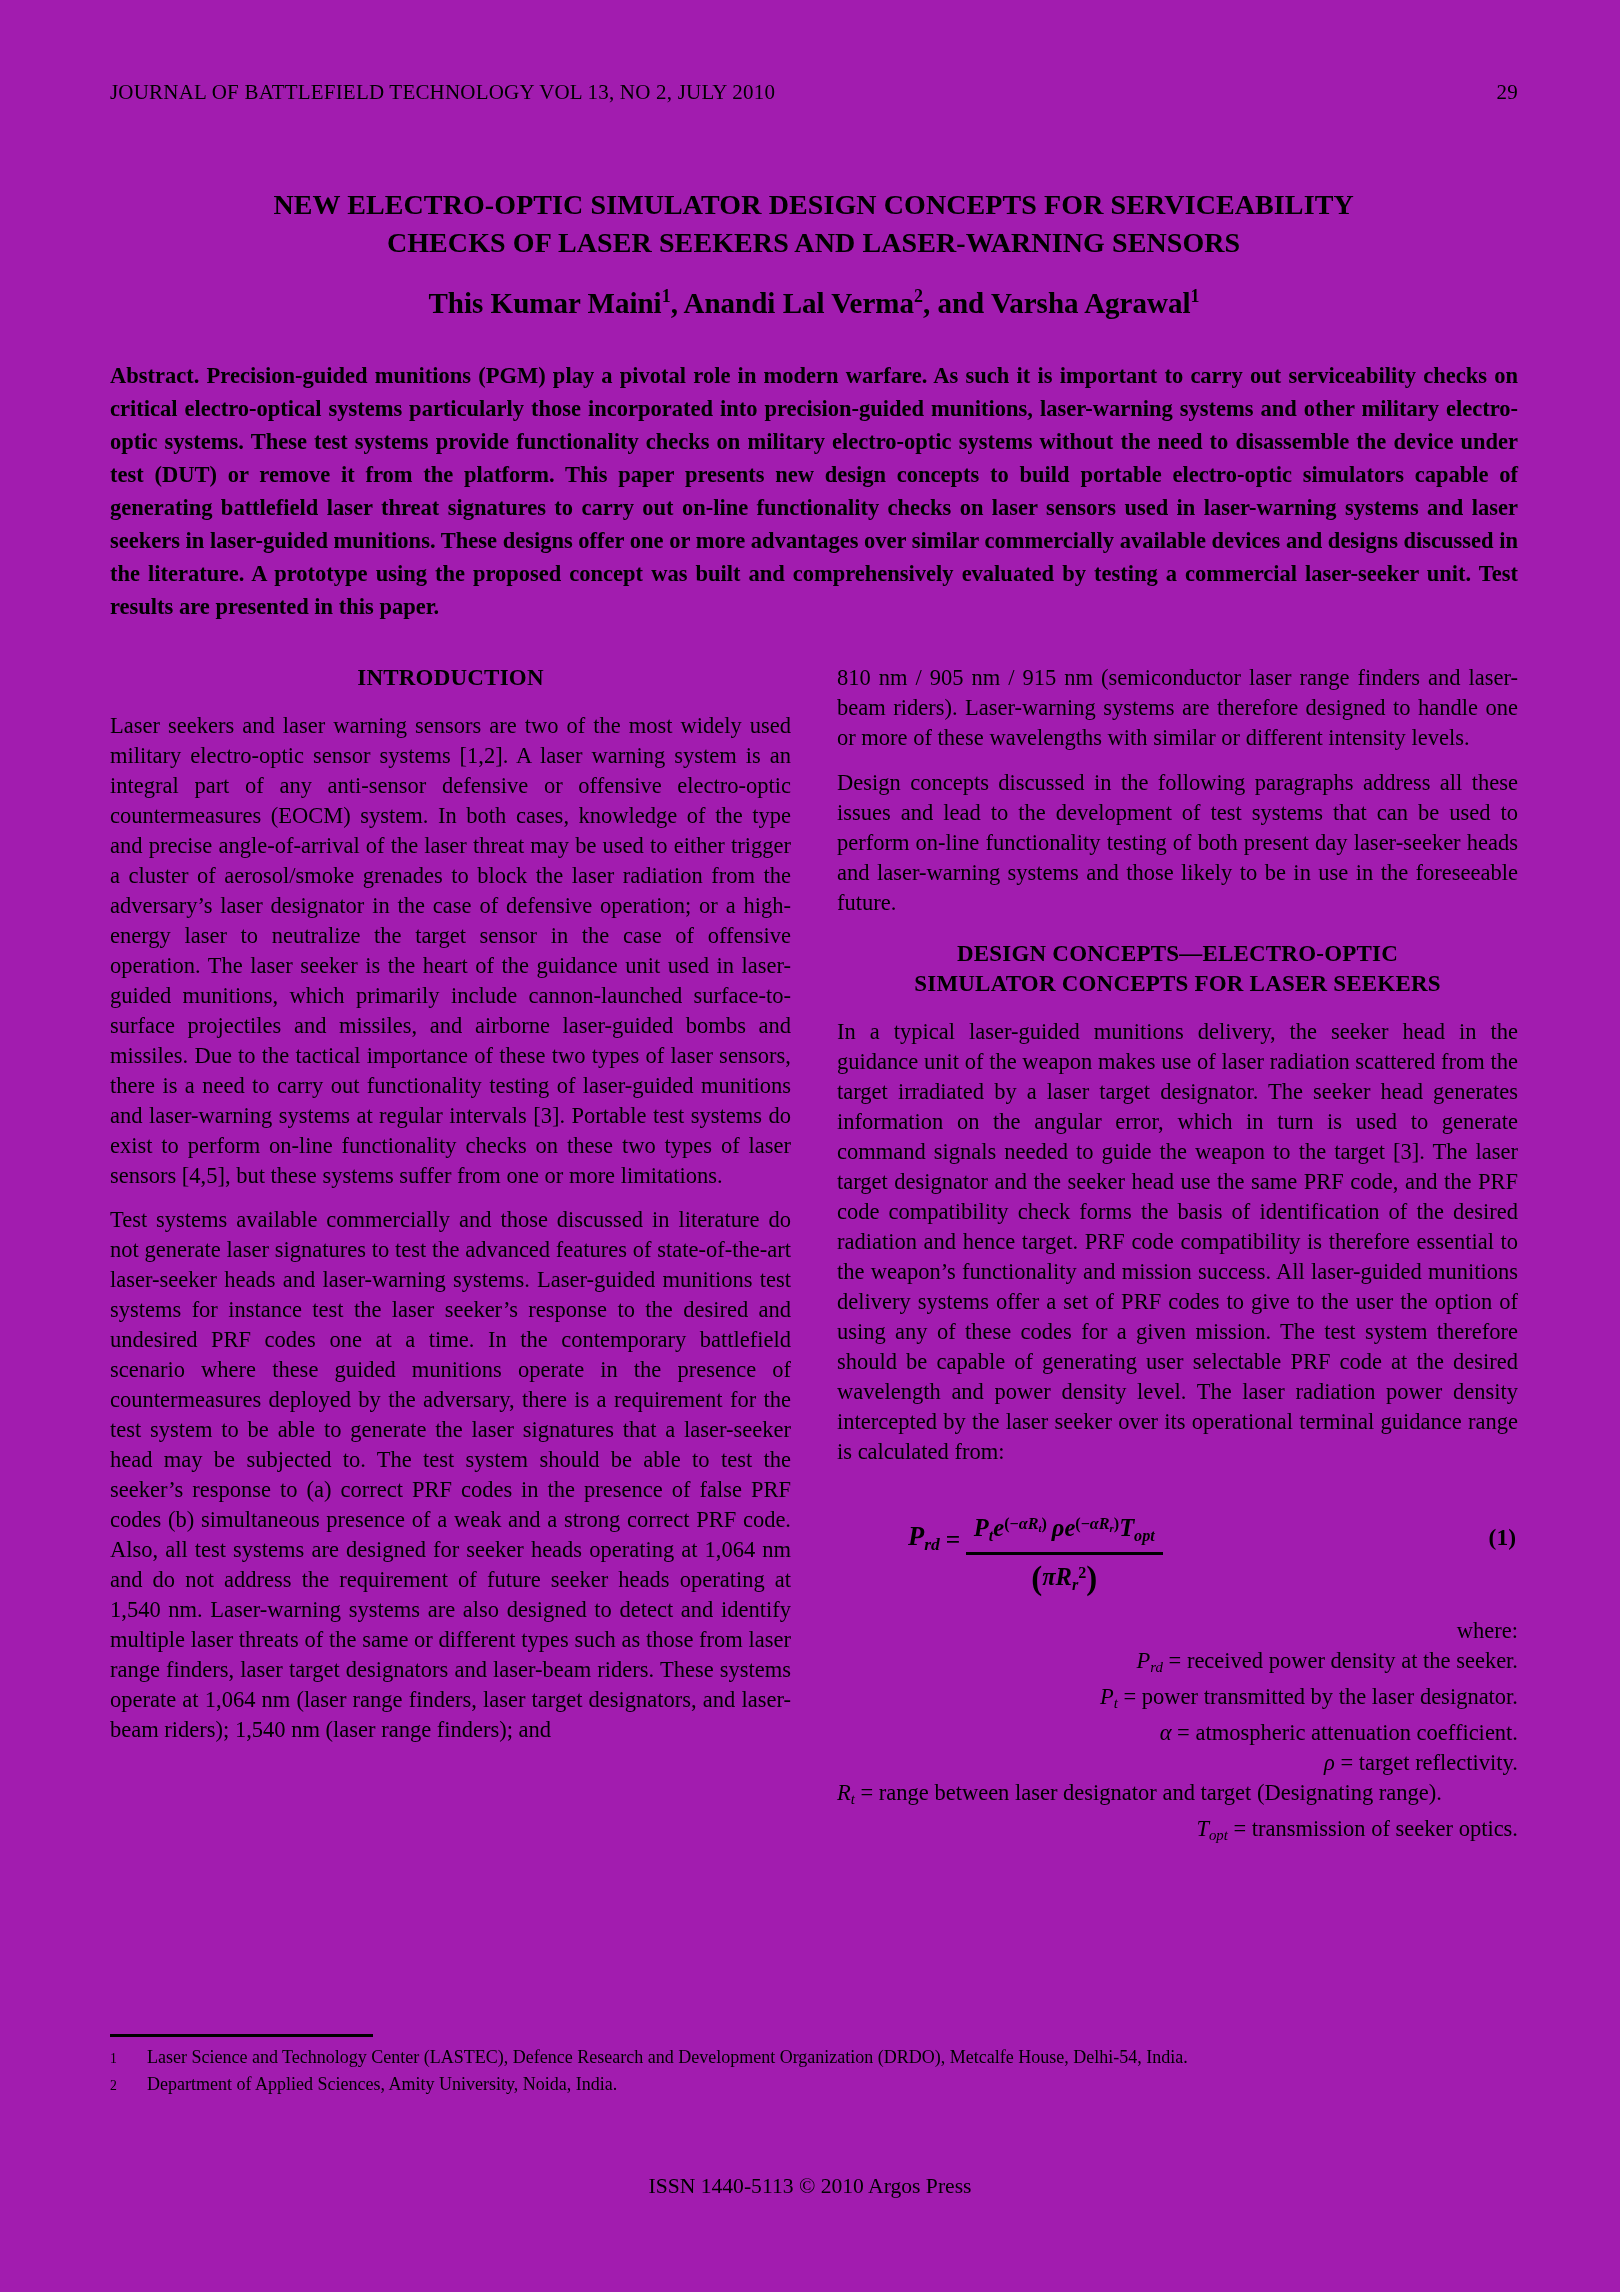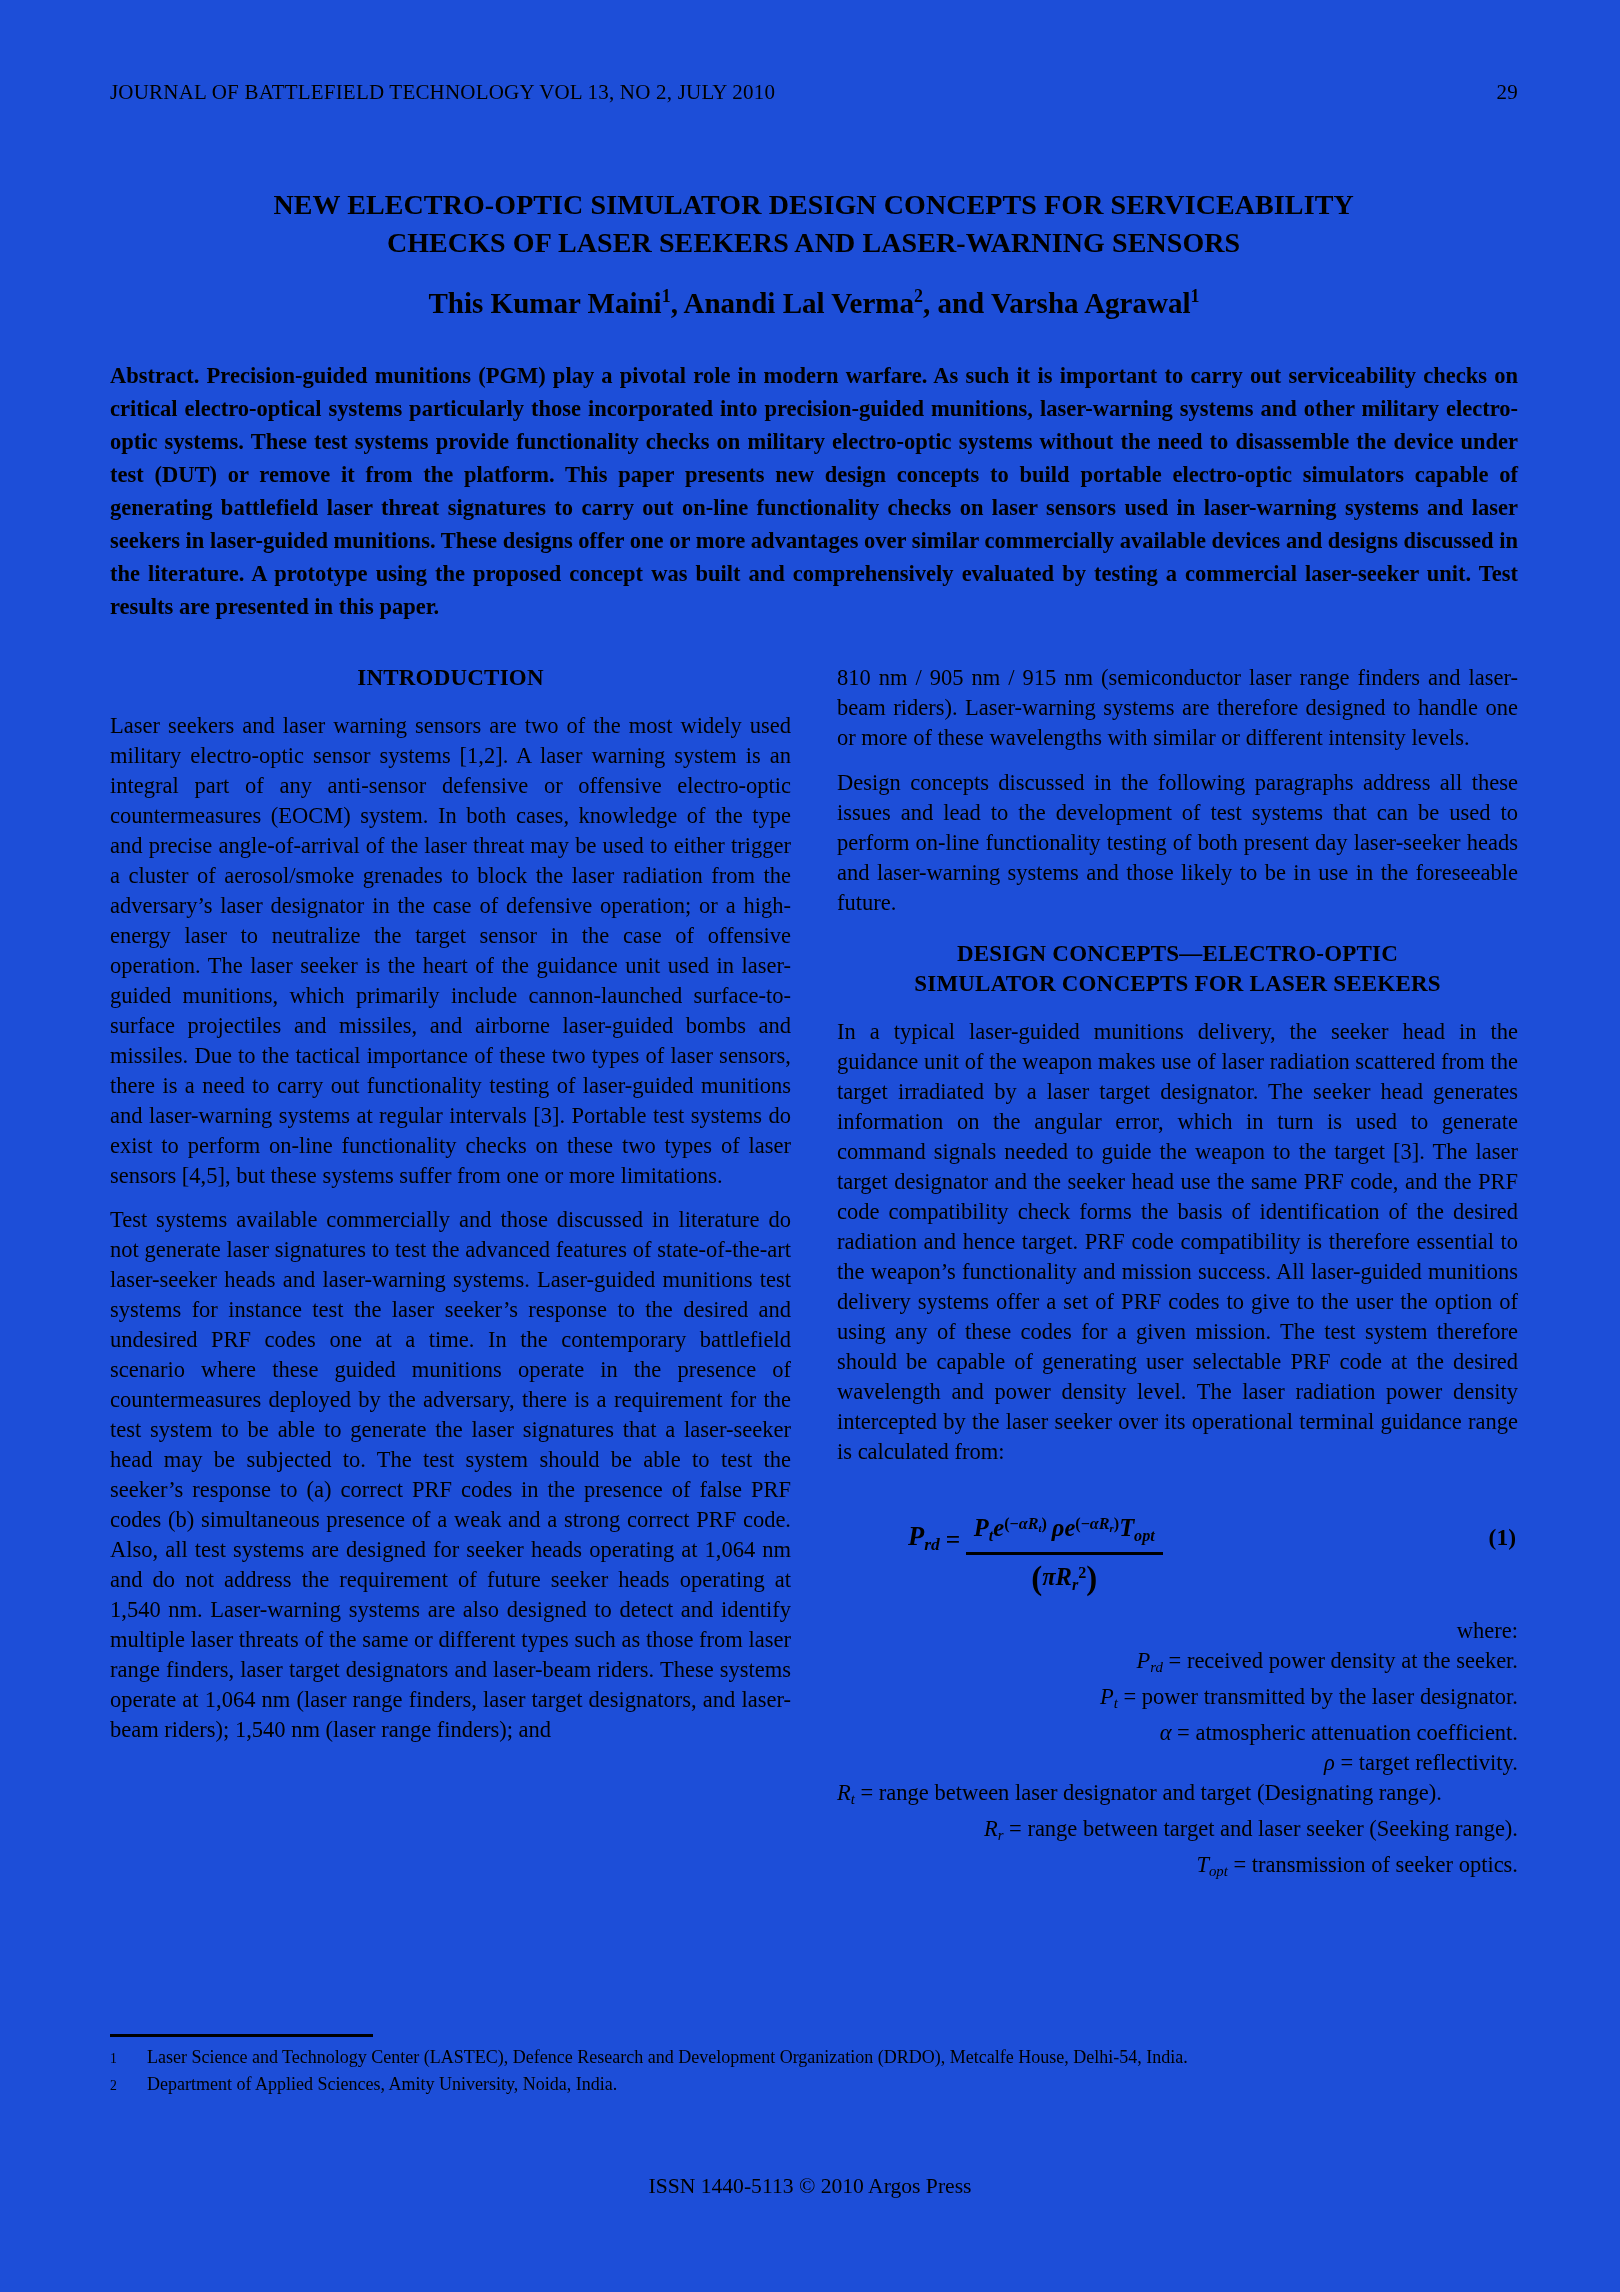--- a/index.html
+++ b/index.html
@@ -4,21 +4,21 @@
 <style>
   html, body {
     margin: 0;
     padding: 0;
     background: #ffffff;
   }
   .page {
     position: relative;
     width: 1620px;
     height: 2293px;
-    background: #1d4ed8;
+    background: #a21caf;
     font-family: "Liberation Serif", serif;
     color: #000000;
     box-sizing: border-box;
     padding: 0;
     overflow: hidden;
   }
   .inner {
     position: absolute;
     left: 110px;
     top: 0;
@@ -263,21 +263,20 @@
           <span class="eqno">(1)</span>
         </div>
 
         <div class="wherelist">
           <div class="nojust">where:</div>
           <div class="nojust"><span class="mi">P</span><sub>rd</sub><span> = received power density at the seeker.</span></div>
           <div class="nojust"><span class="mi">P</span><sub>t</sub><span> = power transmitted by the laser designator.</span></div>
           <div class="nojust"><span class="mi">α</span><span> = atmospheric attenuation coefficient.</span></div>
           <div class="nojust"><span class="mi">ρ</span><span> = target reflectivity.</span></div>
           <div><span class="mi">R</span><sub>t</sub><span> = range between laser designator and target (Designating range).</span></div>
-          <div class="nojust"><span class="mi">R</span><sub>r</sub><span> = range between target and laser seeker (Seeking range).</span></div>
           <div class="nojust"><span class="mi">T</span><sub>opt</sub><span> = transmission of seeker optics.</span></div>
         </div>
       </div>
     </div>
   </div>
 
   <div class="fnrule"></div>
 
   <div class="footnotes">
     <div class="fn">

